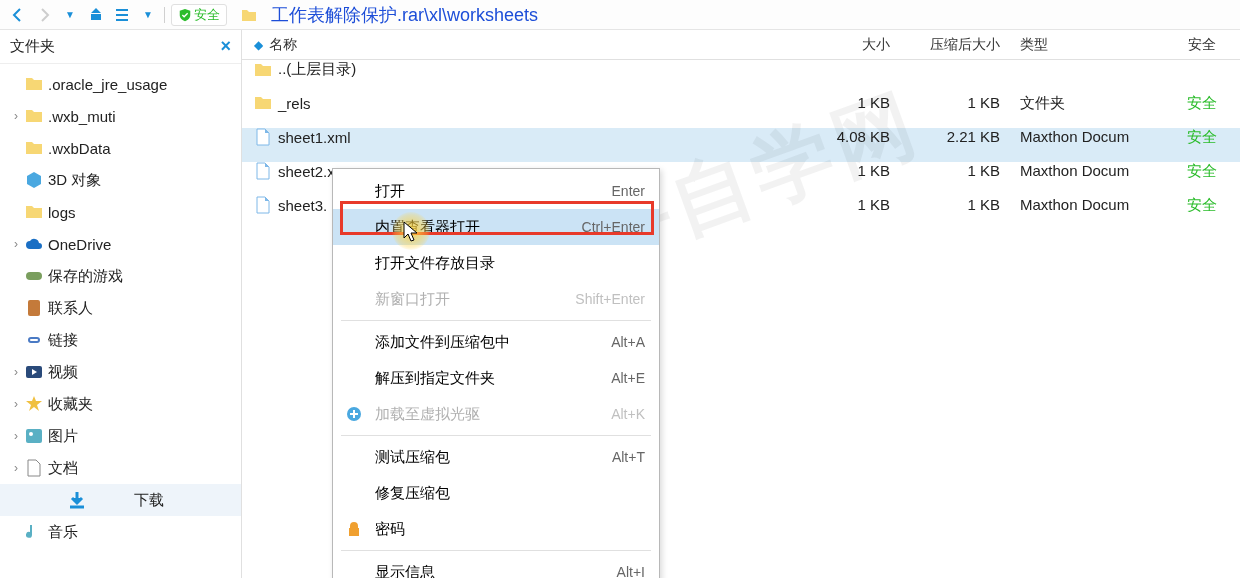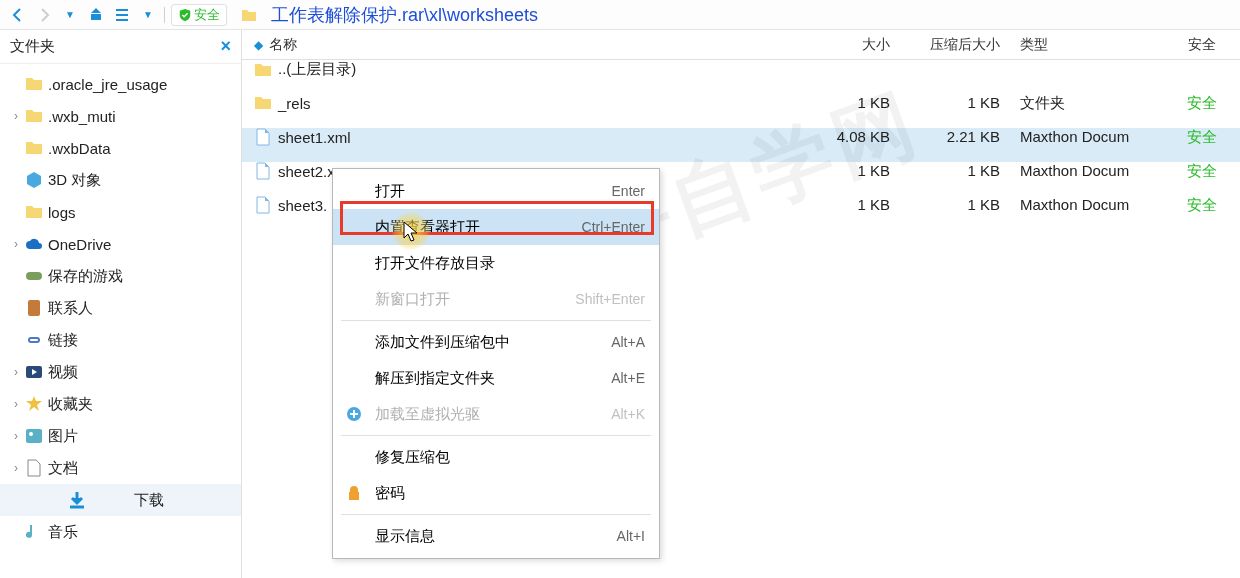--- a/index.html
+++ b/index.html
@@ -372,20 +372,24 @@
         <svg width="16" height="16" viewBox="0 0 16 16">
           <circle fill="#4aa8e0" cx="8" cy="8" r="7"></circle>
           <path stroke="#fff" stroke-width="2" d="M8 4v8M4 8h8"></path>
         </svg>
       </span>
       <span>加载至虚拟光驱</span>
       <span class="cm-shortcut">Alt+K</span>
     </div>
     <div class="cm-sep"></div>
     <div class="cm-item">
+      <span>测试压缩包</span>
+      <span class="cm-shortcut">Alt+T</span>
+    </div>
+    <div class="cm-item">
       <span>修复压缩包</span>
       <span class="cm-shortcut"></span>
     </div>
     <div class="cm-item">
       <span class="cm-ic">
         <svg width="14" height="16" viewBox="0 0 14 16">
           <path fill="#f0a030" d="M3 7V5a4 4 0 018 0v2h1v8H2V7z"></path>
         </svg>
       </span>
       <span>密码</span>

